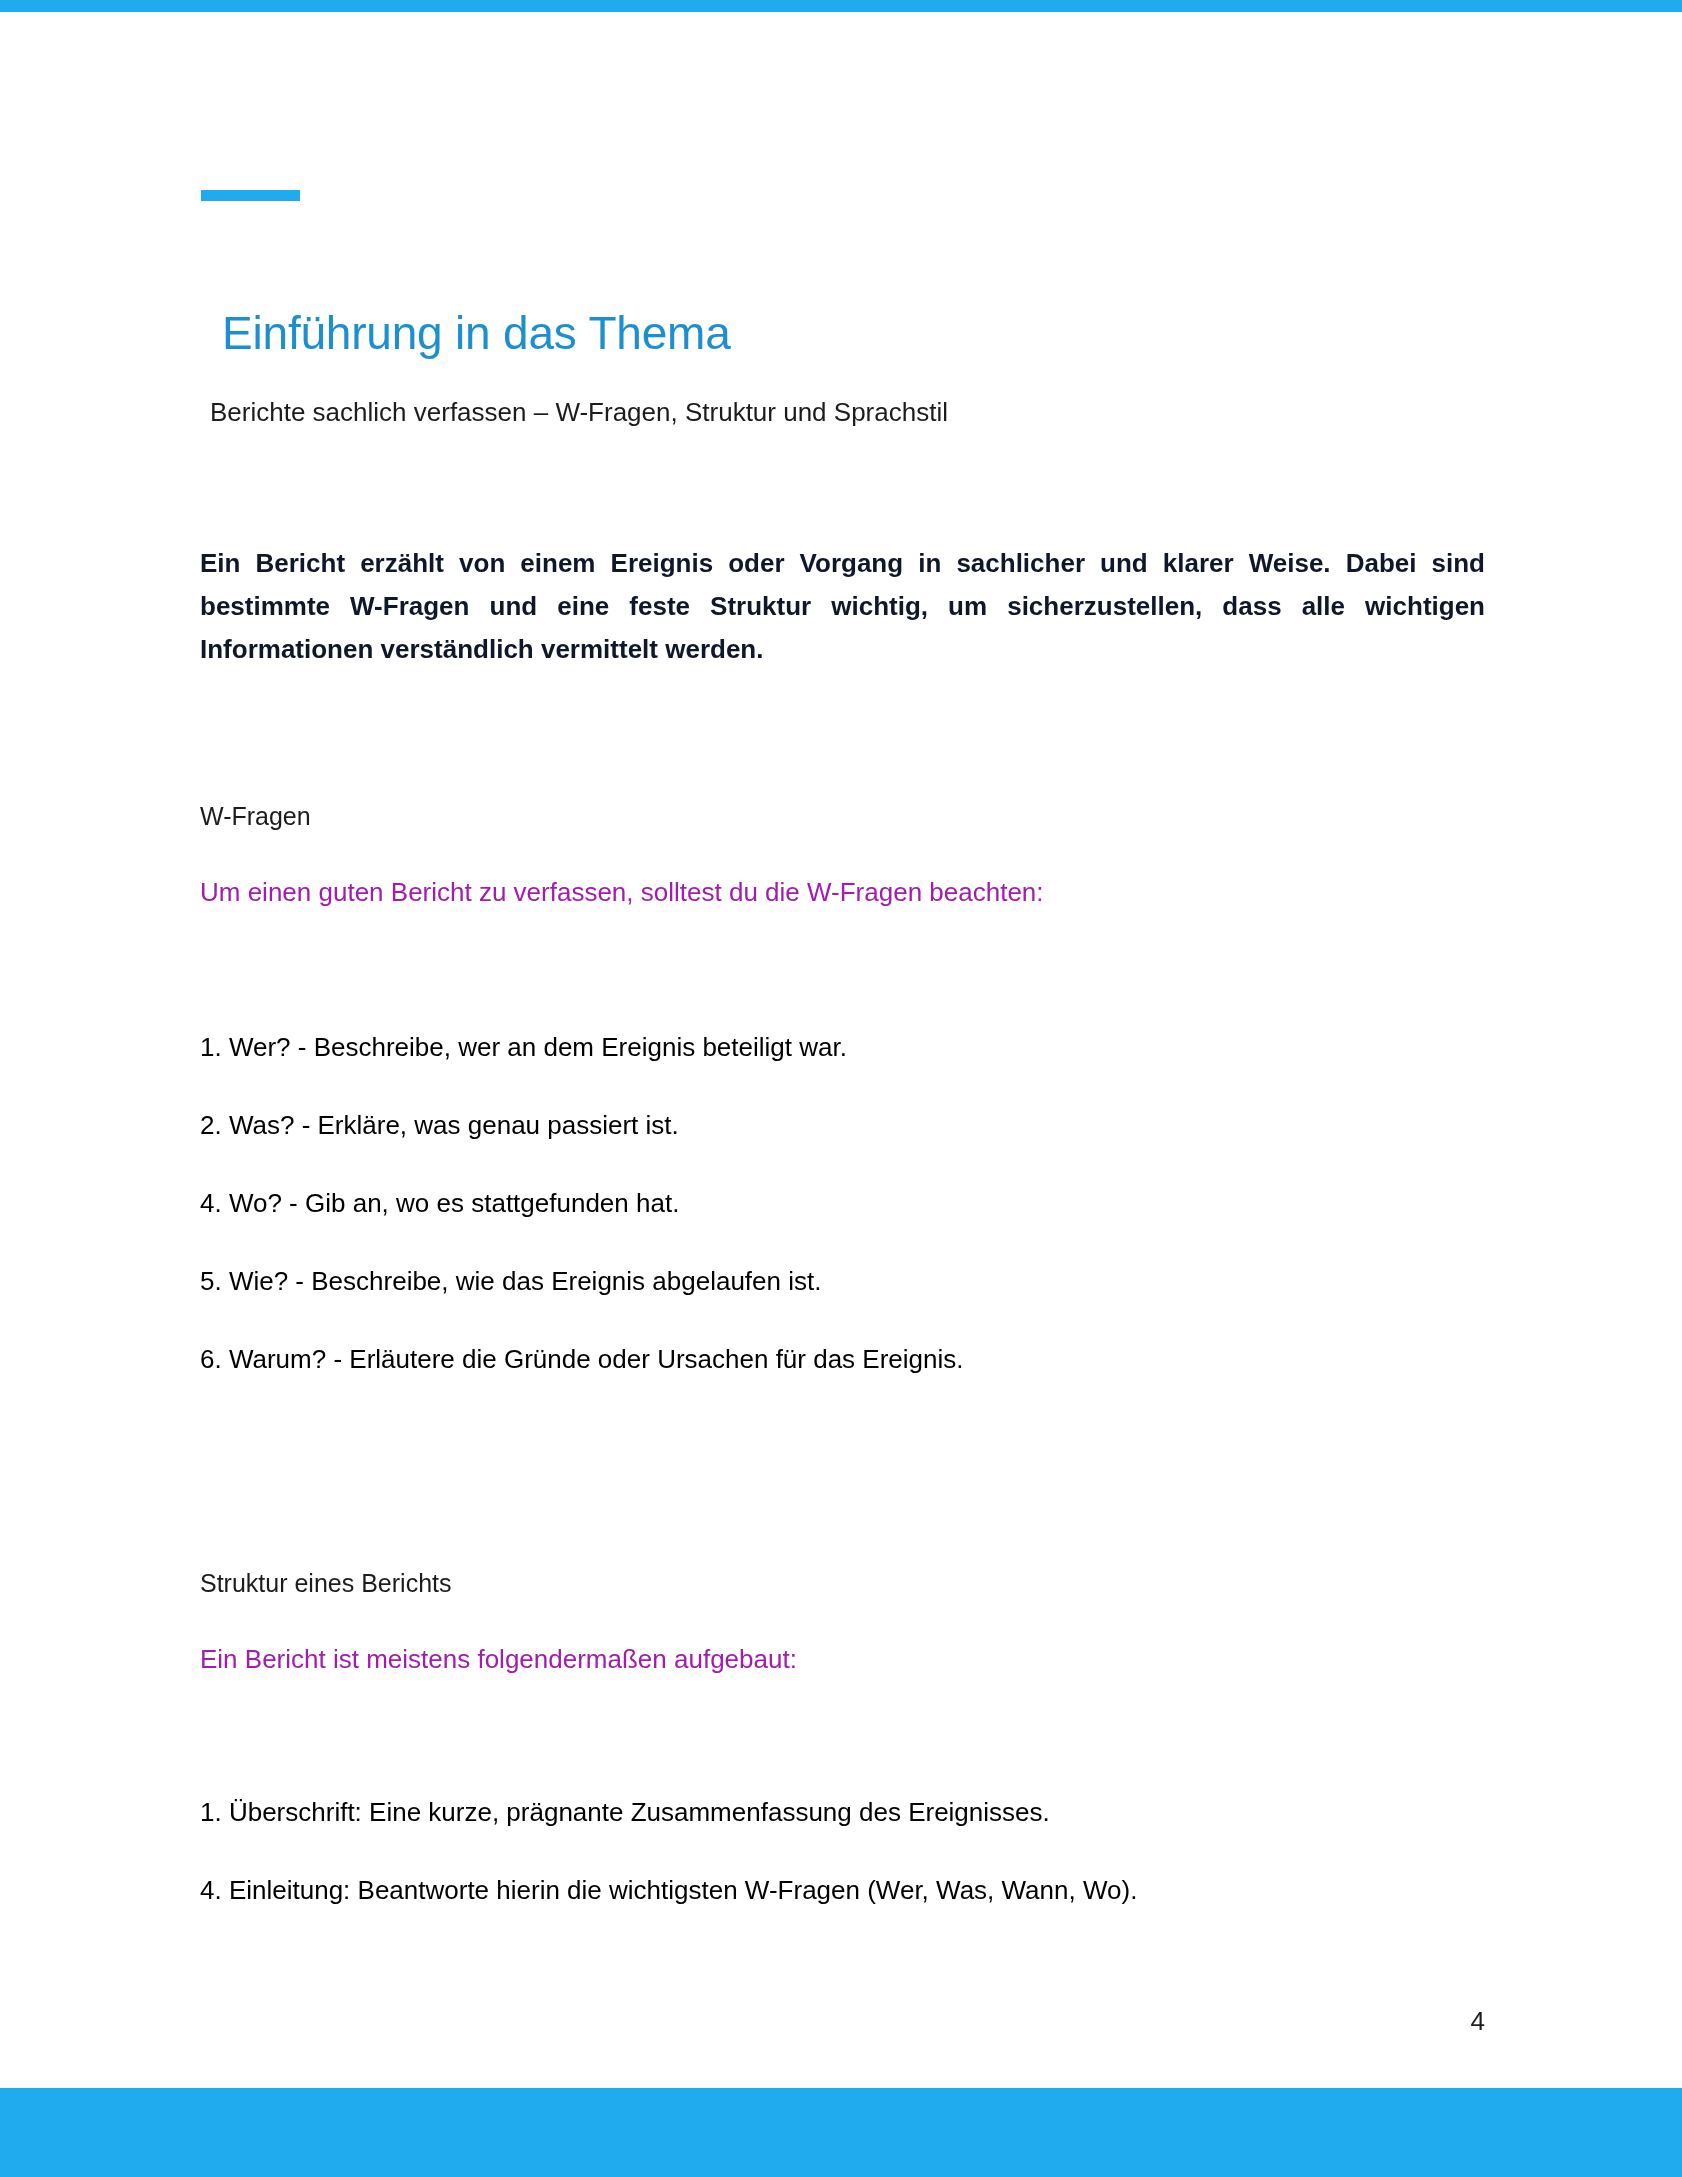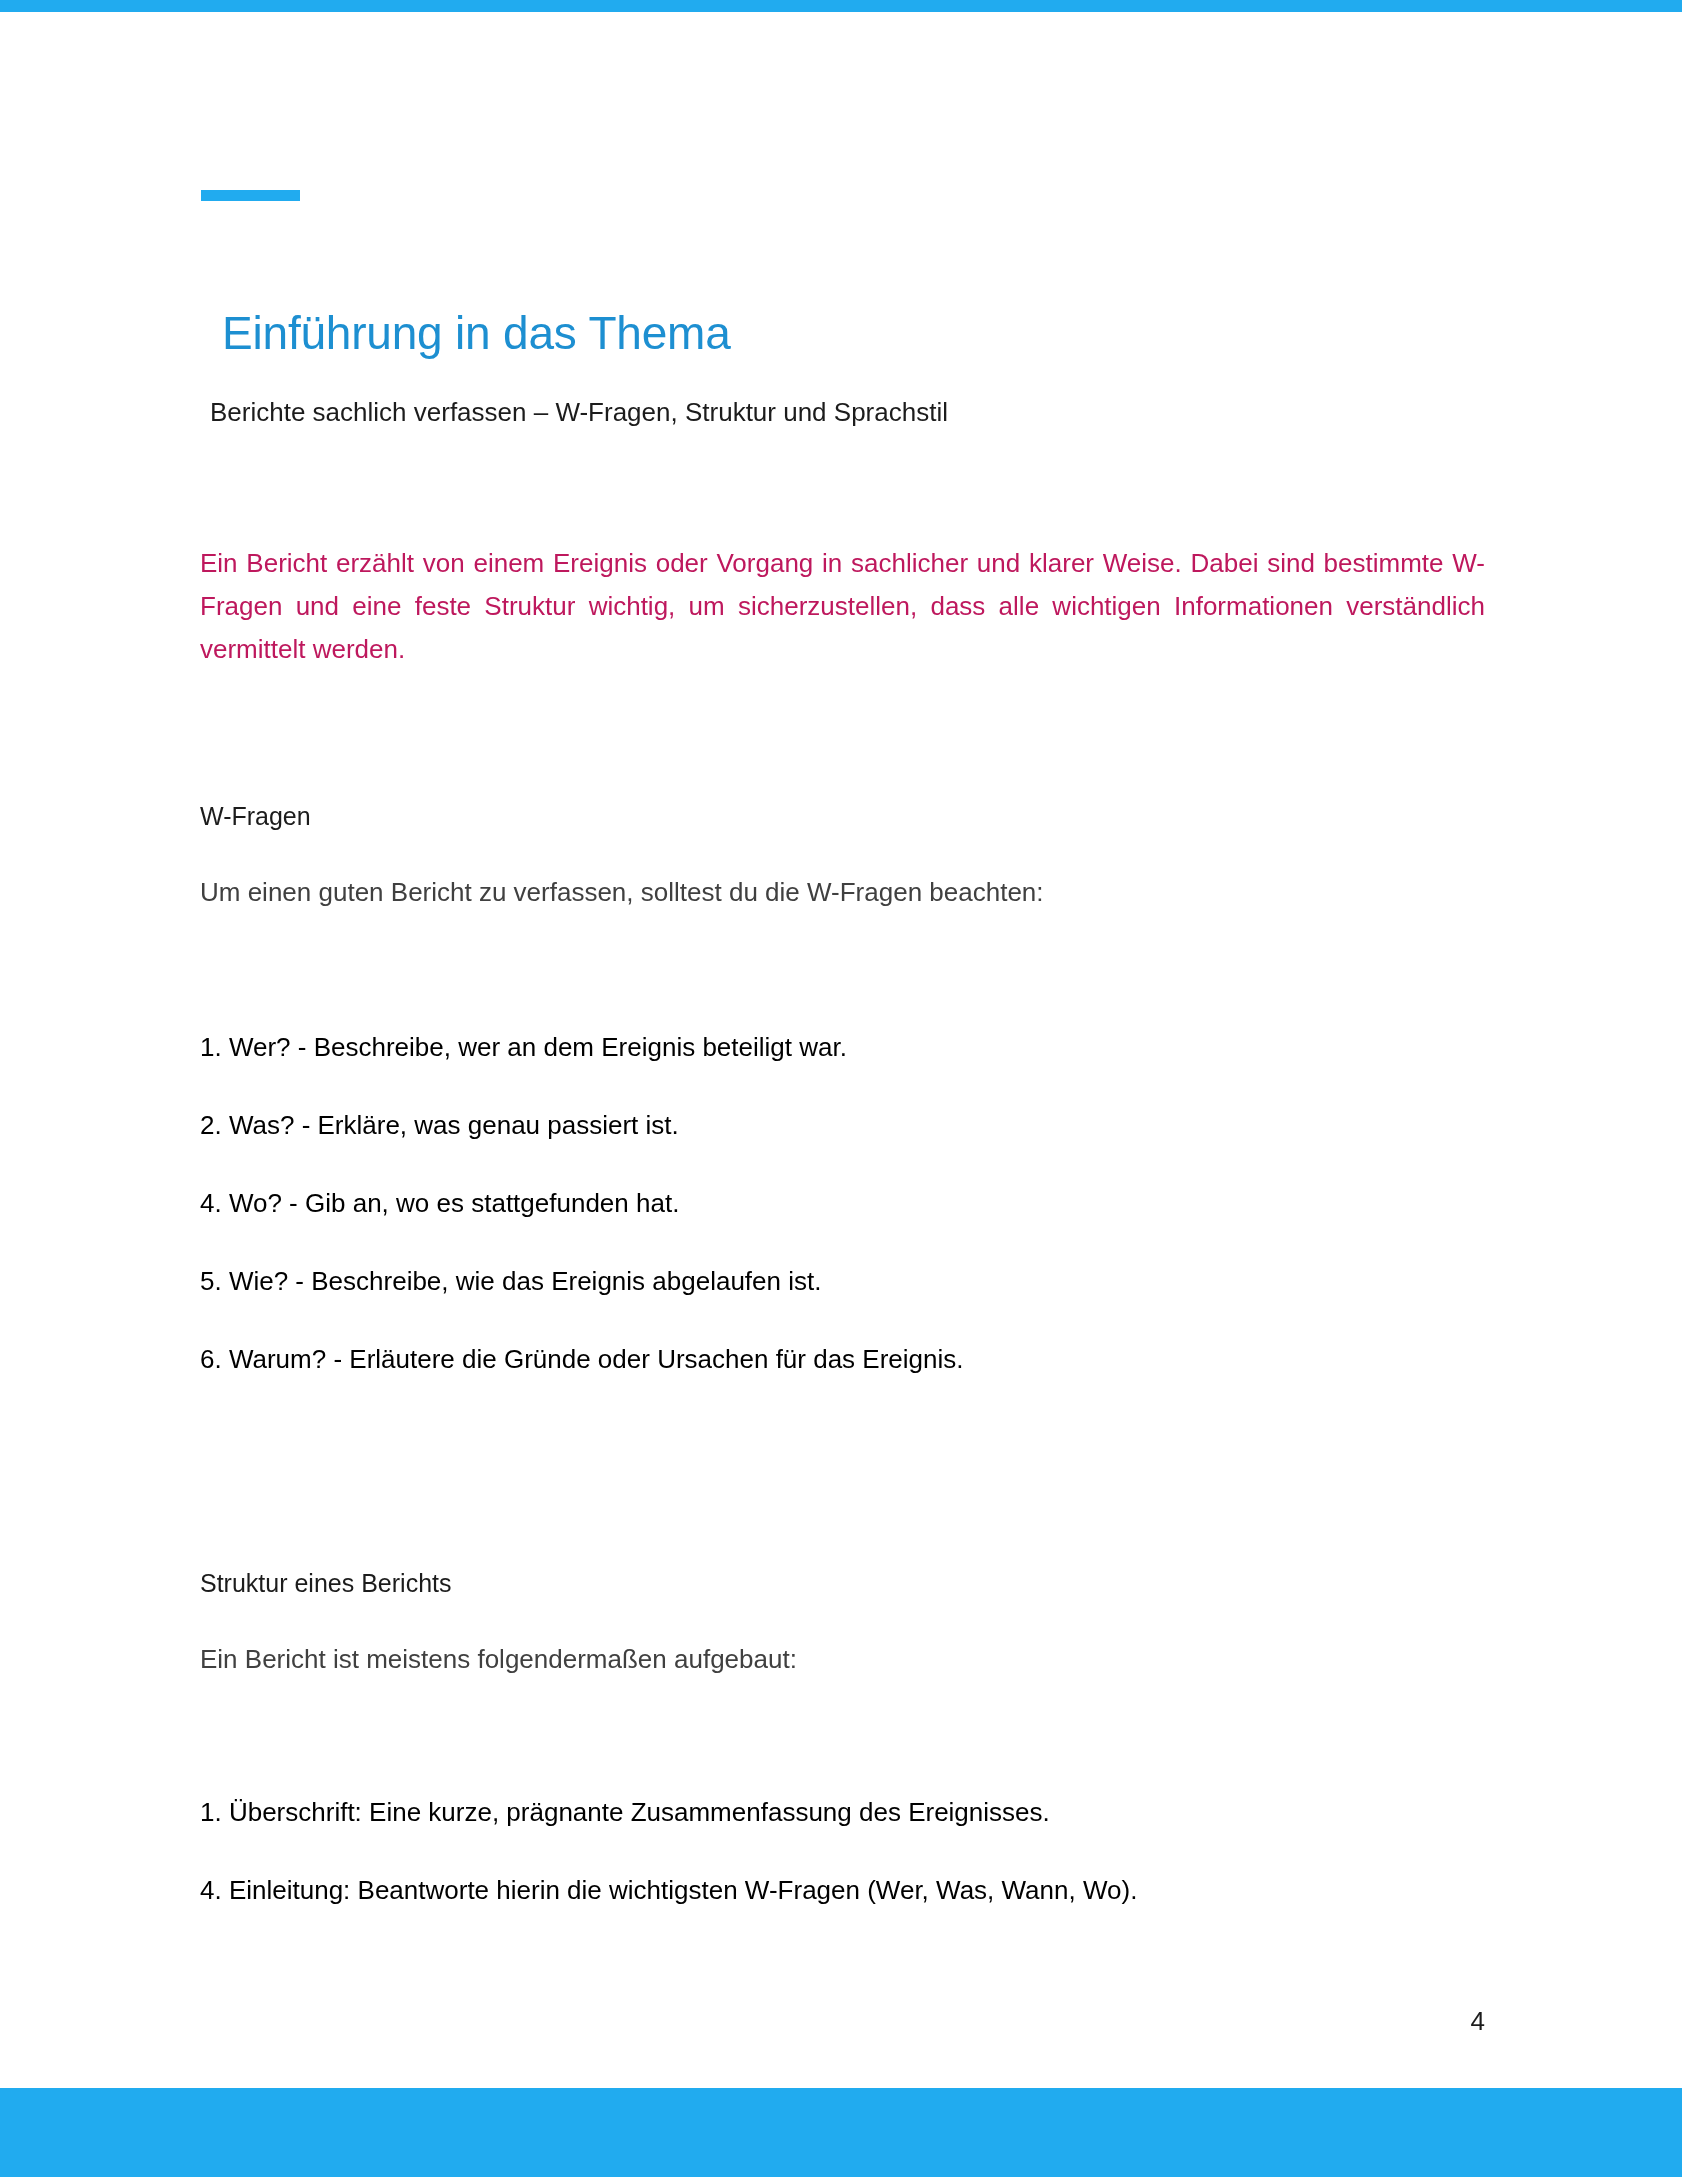--- a/index.html
+++ b/index.html
@@ -76,22 +76,22 @@
     line-height: 1.35;
   }
 
   .intro-para {
     position: absolute;
     top: 542px;
     left: 0;
     width: 1285px;
     margin: 0;
     font-size: 26px;
-    font-weight: 400;
-    color: #be185d;
+    font-weight: 700;
+    color: #0f172a;
     line-height: 43px;
     text-align: justify;
     text-justify: inter-word;
   }
 
   .section-heading {
     position: absolute;
     left: 0;
     width: 1285px;
     margin: 0;
@@ -103,21 +103,21 @@
   .sh-wfragen { top: 800px; }
   .sh-struktur { top: 1567px; }
 
   .lead-line {
     position: absolute;
     left: 0;
     width: 1285px;
     margin: 0;
     font-size: 26px;
     font-weight: 400;
-    color: #404040;
+    color: #a21caf;
     line-height: 1.3;
   }
   .ll-wfragen { top: 876px; }
   .ll-struktur { top: 1643px; }
 
   .numbered-list {
     position: absolute;
     left: 0;
     width: 1285px;
     margin: 0;

